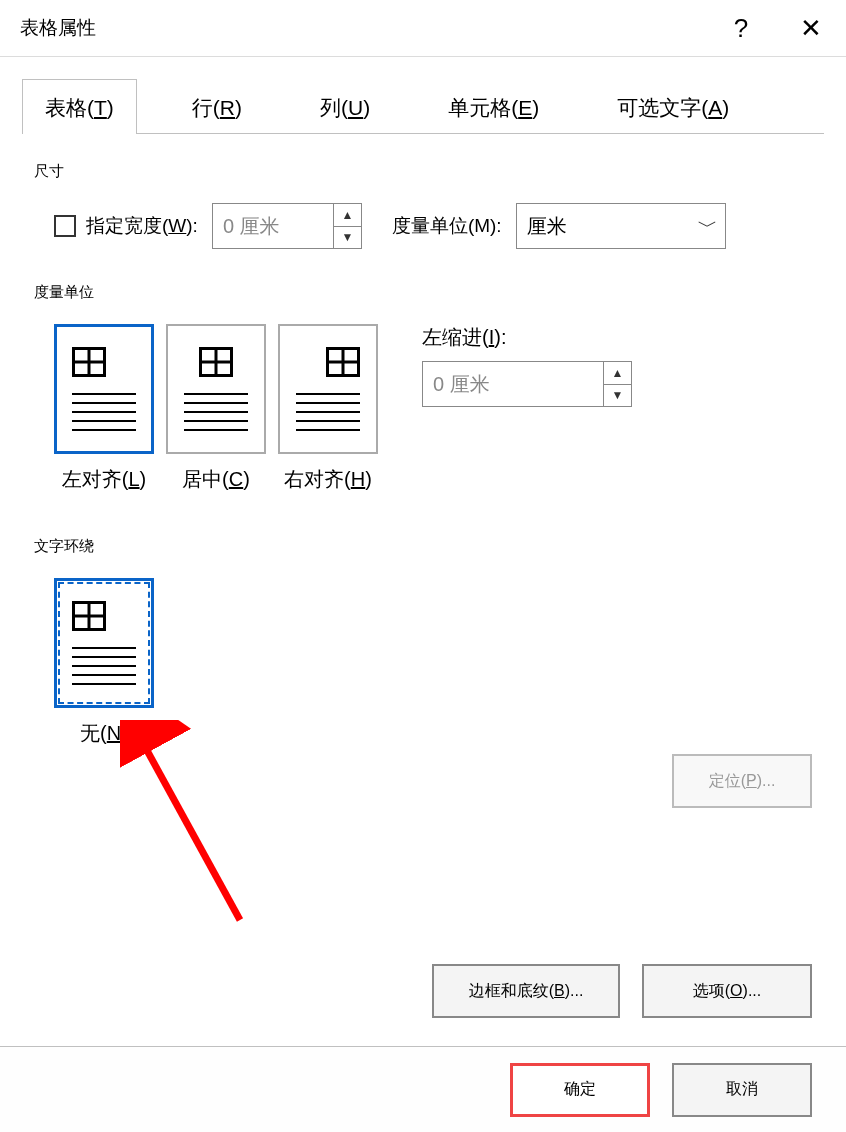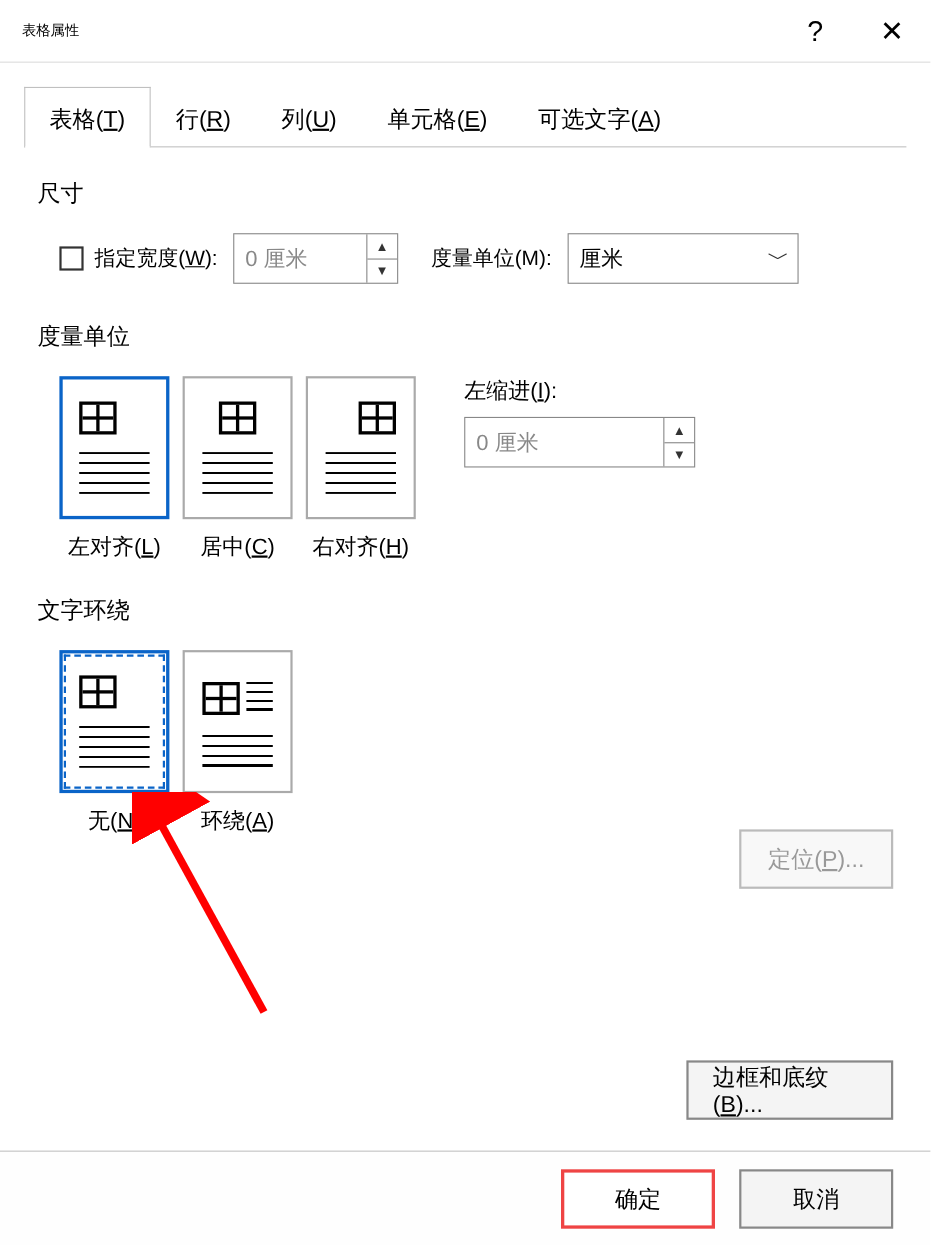--- a/index.html
+++ b/index.html
@@ -13,36 +13,37 @@
     overflow: hidden;
     position: relative;
   }
   .titlebar {
     display: flex;
     align-items: center;
     height: 56px;
     padding: 0 0 0 20px;
     background: #fff;
   }
-  .titlebar .title { flex: 1; font-size: 13px; }
+  .titlebar .title { flex: 1; font-size: 19px; }
   .titlebar .ctrl {
     width: 70px;
     height: 56px;
     display: flex;
     align-items: center;
     justify-content: center;
     font-size: 26px;
     cursor: pointer;
   }
   .divider { height:1px; background:#dcdcdc; }
 
   .tabs {
     display: flex;
     padding: 22px 0 0 22px;
     position: relative;
+    gap: 32px;
   }
   .tabs::after {
     content:"";
     position:absolute;
     bottom:0; left:22px; right:22px;
     height:1px; background:#c0c0c0;
   }
   .tab {
     padding: 14px 22px 12px;
     border: 1px solid transparent;
@@ -56,21 +57,21 @@
     border-color: #c0c0c0;
     background: #fff;
     z-index: 2;
   }
   .tab.active::after{
     content:"";position:absolute;left:0;right:0;bottom:-1px;height:2px;background:#fff;
   }
   .u { text-decoration: underline; }
 
   .panel { padding: 18px 34px 0 34px; }
-  .grouplabel { font-size: 21px; margin: 10px 0 22px 0; }
+  .grouplabel { font-size: 15px; margin: 10px 0 22px 0; }
 
   .row { display: flex; align-items: center; gap: 14px; }
   .checkbox {
     width: 22px; height: 22px; border: 2px solid #333; display:inline-block;
   }
   .chkwrap { display:flex; align-items:center; gap:10px; margin-left:20px; }
   .inputbox {
     border:1px solid #888;
     background:#fff;
     height:46px;
@@ -144,21 +145,21 @@
   .rightcol { margin-left: 30px; }
   .indentlabel { font-size:20px; margin-bottom:10px; }
   .indentspin { width:210px; }
 
   .btn {
     border:2px solid #888;
     background:#f4f4f4;
     height:54px;
     padding:0 22px;
     display:flex; align-items:center; justify-content:center;
-    font-size:21px;
+    font-size:16px;
     cursor:pointer;
   }
   .btn.disabled { color:#999; border-color:#bbb; cursor:default; background:#f8f8f8;}
   .btn.primary { border:3px solid #ef4444; background:#fff;}
 
   .posbtn { position:absolute; right:34px; top:754px; width:140px;}
   .botrow { position:absolute; right:34px; top:964px; display:flex; gap:22px;}
   .botrow .bb { width:188px;}
   .opt { width:170px;}
 
@@ -256,55 +257,48 @@
       <div class="inputbox spinner indentspin">
         <span>0 厘米</span>
         <div class="spin">
           <div>▲</div>
           <div>▼</div>
         </div>
       </div>
     </div>
   </div>
 
-  <div class="grouplabel" style="margin-top:30px">文字环绕</div>
+  <div class="grouplabel" style="margin-top:44px">文字环绕</div>
 
   <div class="row" style="align-items:flex-start">
     <div class="aligngrid">
       <div class="option">
         <div class="optbox sel hatch">
           <div class="aligninner left">
               <div class="gridicon"></div>
               <div class="lines"></div>
             </div>
         </div>
         <div class="optlabel">无(<span class="u">N</span>)</div>
       </div>
-      <div class="option">
-        <div class="optbox">
-          <div class="aligninner wrap-inner">
-              <div class="gridicon"></div>
-              <div class="sidelines"></div>
-              <div class="lines"></div>
-            </div>
-        </div>
-        <div class="optlabel">环绕(<span class="u">A</span>)</div>
-      </div>
     </div>
   </div>
 
 </div>
 
 <div class="btn disabled posbtn">
   <span>定位(<span class="u">P</span>)...</span>
 </div>
 
 <div class="botrow">
   <div class="btn bb">
     <span>边框和底纹(<span class="u">B</span>)...</span>
+  </div>
+  <div class="btn opt">
+    <span>选项(<span class="u">O</span>)...</span>
   </div>
 </div>
 
 <div class="footer">
   <div class="btn primary">
     <span>确定</span>
   </div>
   <div class="btn">
     <span>取消</span>
   </div>

